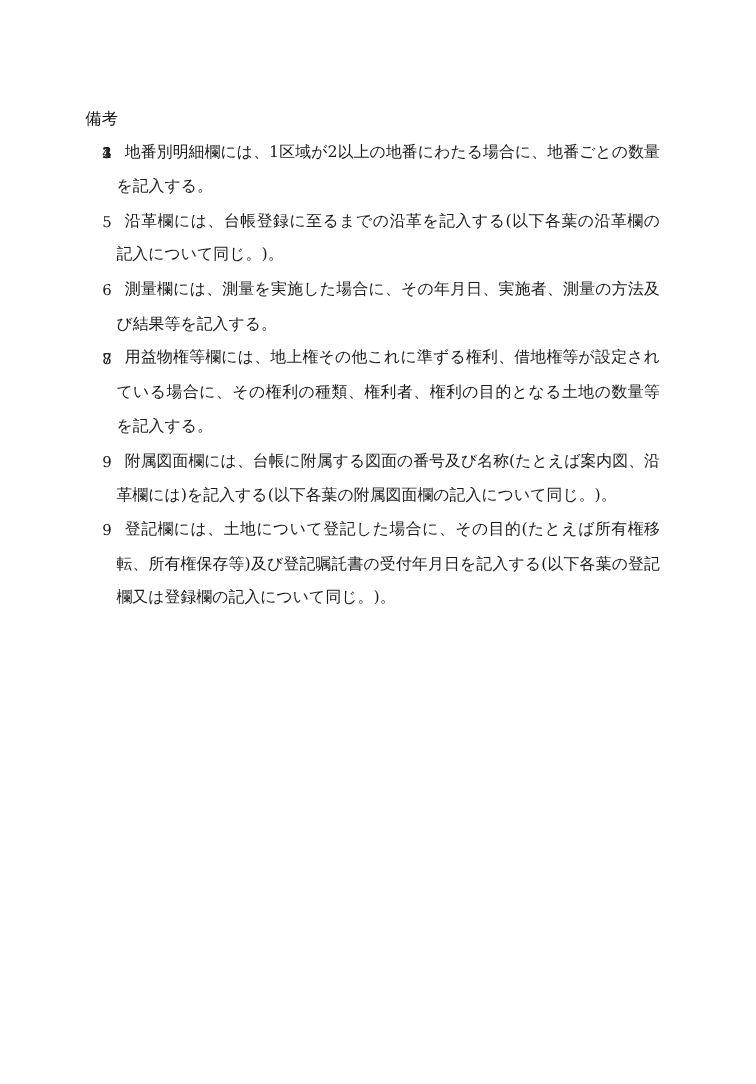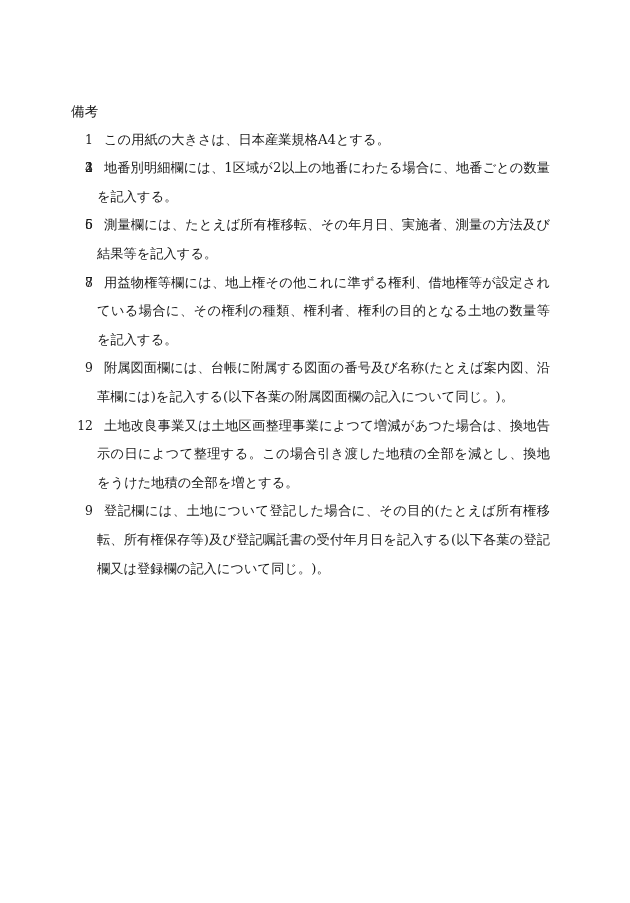--- a/index.html
+++ b/index.html
@@ -21,21 +21,21 @@
     width: 630px;
     height: 903px;
     box-sizing: border-box;
     padding: 85px 80px 0 70px;
   }
 
   .doc-heading {
     font-size: 13.5px;
     line-height: 28.6px;
     letter-spacing: 0.02em;
-    margin: 12px 0 0 0;
+    margin: 0 0 0 0;
     padding-left: 1px;
     font-weight: 400;
     color: #121212;
   }
 
   .note-list {
     list-style: none;
     margin: 0;
     padding: 0;
   }
@@ -75,26 +75,25 @@
   }
 </style>
 </head>
 <body>
 
 <div class="page">
 
   <div class="doc-heading">備考</div>
 
   <ol class="note-list">
-      <li class="note-item"><span class="note-num">1</span><span class="note-text">この用紙の大きさは、日本産業規格A4とする。</span></li>
+      <li class="note-item"><span class="note-num">1</span></li>
       <li class="note-item"><span class="note-num">2</span></li>
       <li class="note-item"><span class="note-num">3</span></li>
       <li class="note-item"><span class="note-num">4</span><span class="note-text">地番別明細欄には、1区域が2以上の地番にわたる場合に、地番ごとの数量を記入する。</span></li>
-      <li class="note-item"><span class="note-num">5</span></li>
-      <li class="note-item"><span class="note-num">6</span><span class="note-text">測量欄には、たとえば所有権移転、その年月日、実施者、測量の方法及び結果等を記入する。</span></li>
+      <li class="note-item"><span class="note-num">5</span><span class="note-text">沿革欄には、台帳登録に至るまでの沿革を記入する(以下各葉の沿革欄の記入について同じ。)。</span></li>
+      <li class="note-item"><span class="note-num">6</span><span class="note-text">測量欄には、測量を実施した場合に、その年月日、実施者、測量の方法及び結果等を記入する。</span></li>
       <li class="note-item"><span class="note-num">7</span></li>
       <li class="note-item"><span class="note-num">8</span><span class="note-text">用益物権等欄には、地上権その他これに準ずる権利、借地権等が設定されている場合に、その権利の種類、権利者、権利の目的となる土地の数量等を記入する。</span></li>
       <li class="note-item"><span class="note-num">9</span><span class="note-text">附属図面欄には、台帳に附属する図面の番号及び名称(たとえば案内図、沿革欄には)を記入する(以下各葉の附属図面欄の記入について同じ。)。</span></li>
-      <li class="note-item"><span class="note-num">12</span><span class="note-text">土地改良事業又は土地区画整理事業によつて増減があつた場合は、換地告示の日によつて整理する。この場合引き渡した地積の全部を減とし、換地をうけた地積の全部を増とする。</span></li>
       <li class="note-item"><span class="note-num">9</span><span class="note-text">登記欄には、土地について登記した場合に、その目的(たとえば所有権移転、所有権保存等)及び登記嘱託書の受付年月日を記入する(以下各葉の登記欄又は登録欄の記入について同じ。)。</span></li>
     </ol>
 
 </div>
 
 </body></html>

